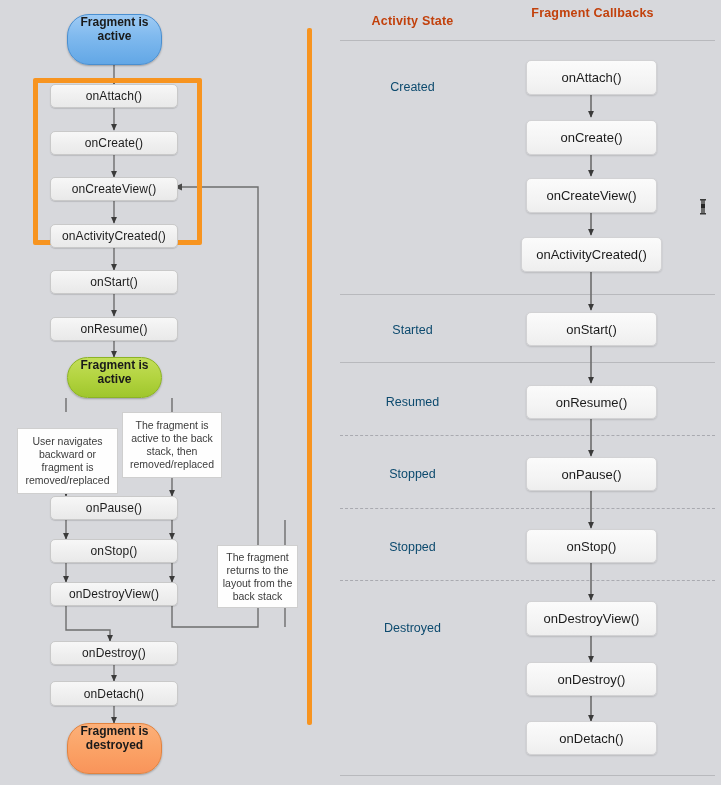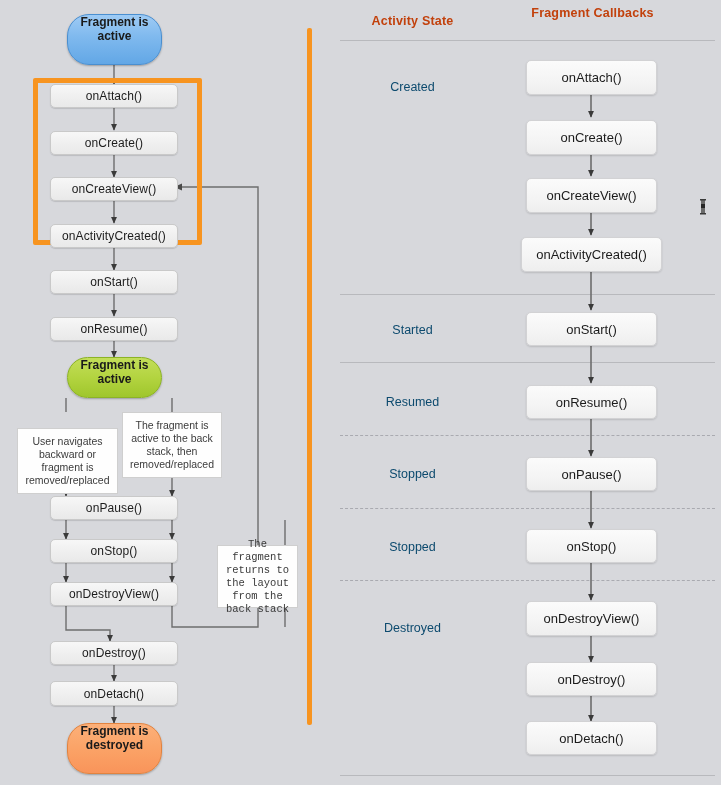--- a/index.html
+++ b/index.html
@@ -225,21 +225,21 @@
     </div>
 
   <div class="note" style="left:17px;top:412px;width:101px;height:66px;margin-top:16px;">
     <span>User navigates backward or fragment is removed/replaced</span>
     </div>
 
   <div class="note" style="left:122px;top:412px;width:100px;height:66px;">
     <span>The fragment is active to the back stack, then removed/replaced</span>
     </div>
 
-  <div class="note" style="left:217px;top:545px;width:81px;height:63px;font-family:Liberation Mono, monospace;">
+  <div class="note" style="left:217px;top:545px;width:81px;height:63px;">
     <span>The fragment returns to the layout from the back stack</span>
     </div>
 
   <div id="divider" style="left:307px;top:28px;width:5px;height:697px;"></div>
 
   <div class="col-head" style="left:340px;top:14px;width:145px;">
     <span>Activity State</span></div>
 
   <div class="col-head" style="left:500px;top:6px;width:185px;">
     <span>Fragment Callbacks</span></div>

